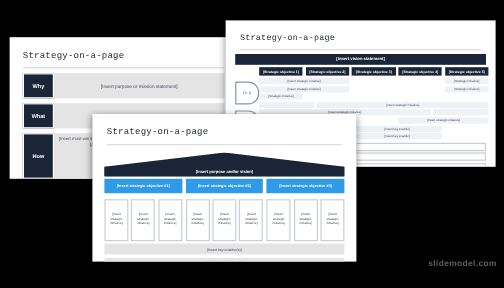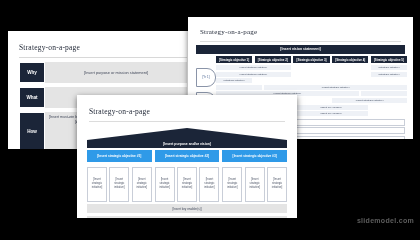--- a/index.html
+++ b/index.html
@@ -5,21 +5,21 @@
   html,body{margin:0;padding:0;}
   body{
     width:420px;height:231px;background:#000;overflow:hidden;position:relative;
     font-family:"Liberation Sans", sans-serif;
   }
   .slide{position:absolute;background:#fff;box-shadow:0 2px 6px rgba(0,0,0,.55);overflow:hidden;}
 
   
   #slideA{left:8px;top:31px;width:190px;height:118px;}
   .sTitle{
-    font-family:Liberation Serif, serif;
+    font-family:Liberation Mono, monospace;
     color:#1d2433;letter-spacing:.2px;
   }
   #slideA .sTitle{font-size:7.5px;margin:12px 0 0 11px;}
   #slideA .rule{height:1px;background:#d8d8d8;margin:5px 11px 0 11px;}
   .wrow{display:flex;align-items:stretch;margin:4px 11px 0 11px;height:21px;}
   .wbadge{
     width:24px;background:#1b2538;color:#fff;font-size:4.6px;font-weight:bold;
     display:flex;align-items:center;justify-content:center;border:1px solid #fff;
   }
   .wbody{flex:1;background:#e4e4e4;display:flex;align-items:center;justify-content:center;

